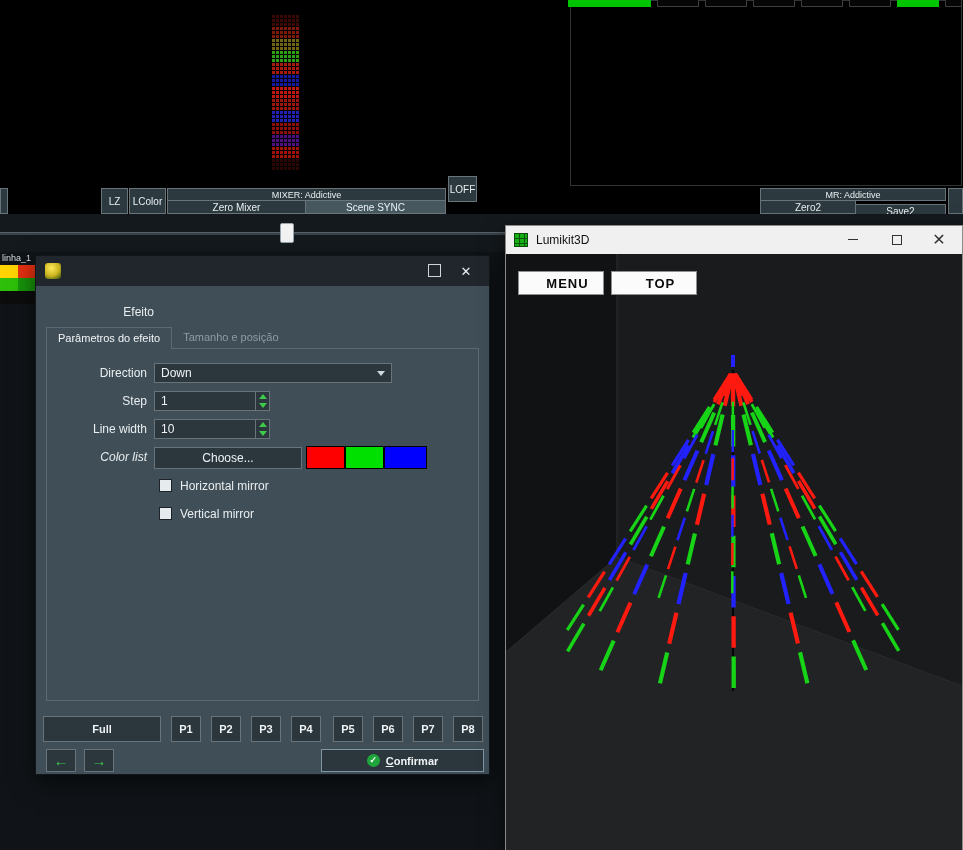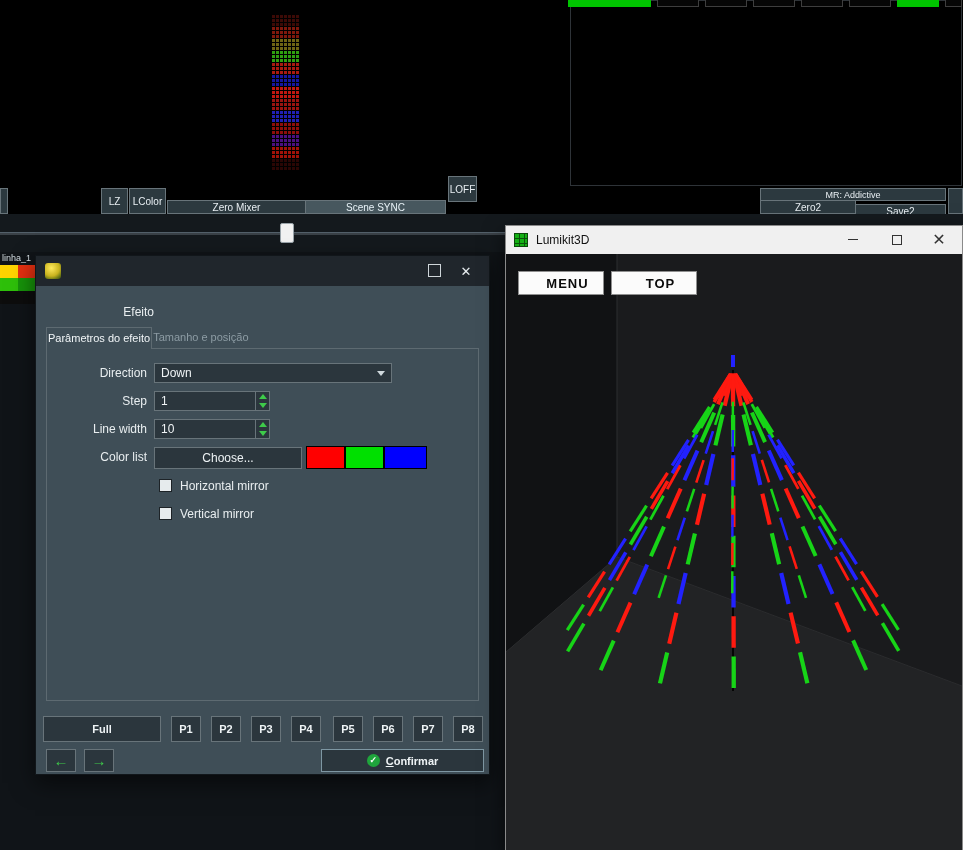--- a/index.html
+++ b/index.html
@@ -43,21 +43,21 @@
   .dlg-title { position:absolute; left:33px; top:0; line-height:30px; color:#fff; font-size:12px; font-weight:bold; }
   .dlg-max { position:absolute; right:48px; top:8px; width:13px; height:13px; border:1px solid #cfd6da; }
   .dlg-close { position:absolute; right:15px; top:6px; width:16px; height:18px; color:#e7edf0; font-size:13px;
                display:flex; align-items:center; justify-content:center; }
   .dlg-label { position:absolute; color:#e9eef0; font-size:12px; text-align:right; line-height:14px; }
   .select { position:absolute; height:20px; background:#2b363d; border:1px solid #68747a; color:#f0f4f6;
             font-size:12px; line-height:18px; padding:0 20px 0 6px; }
   .chev { position:absolute; right:6px; top:7px; width:0; height:0;
           border-left:4px solid transparent; border-right:4px solid transparent; border-top:5px solid #cfd8dc; }
   .tabrow { position:absolute; left:10px; top:71px; height:22px; display:flex; z-index:2; }
-  .tab { font-size:11px; padding:0 1px; line-height:20px; color:#8d9ca4; }
+  .tab { font-size:11px; padding:0 11px; line-height:20px; color:#8d9ca4; }
   .tab.active { background:#3f4e57; border:1px solid #5d6a71; border-bottom:none; color:#f2f6f8; }
   .groupbox { position:absolute; left:10px; top:92px; width:433px; height:353px; border:1px solid #5d6a71; z-index:1; }
   .spinner { position:absolute; height:20px; background:#2b363d; border:1px solid #68747a; color:#f0f4f6;
              font-size:12px; line-height:18px; padding:0 18px 0 6px; }
   .spin-btns { position:absolute; right:0; top:0; bottom:0; width:14px; border-left:1px solid #68747a;
                display:flex; flex-direction:column; }
   .spin-up, .spin-down { flex:1; display:flex; align-items:center; justify-content:center; }
   .tri-up { width:0; height:0; border-left:4px solid transparent; border-right:4px solid transparent; border-bottom:5px solid #3ecb4a; }
   .tri-dn { width:0; height:0; border-left:4px solid transparent; border-right:4px solid transparent; border-top:5px solid #3ecb4a; }
   .btn { position:absolute; background:#2b363d; border:1px solid #68747a; color:#eef3f5; font-size:12px;
@@ -463,20 +463,21 @@
           <div class="dot" style="background: rgb(42, 6, 4);"></div>
           <div class="dot" style="background: rgb(42, 6, 4);"></div>
           <div class="dot" style="background: rgb(42, 6, 4);"></div>
         </div>
       </div>
   </div>
 
   <div class="mbtn" style="left:0;top:188px;width:8px;height:26px;"></div>
   <div class="mbtn" style="left:101px;top:188px;width:27px;height:26px;">LZ</div>
   <div class="mbtn" style="left:129px;top:188px;width:37px;height:26px;">LColor</div>
+  <div class="mbtn mhdr" style="left:167px;top:188px;width:279px;height:13px;">MIXER: Addictive</div>
   <div class="mbtn" style="left:167px;top:200px;width:139px;height:14px;">Zero Mixer</div>
   <div class="mbtn sel" style="left:305px;top:200px;width:141px;height:14px;">Scene SYNC</div>
   <div class="mbtn" style="left:448px;top:176px;width:29px;height:26px;">LOFF</div>
   <div class="mbtn mhdr" style="left:760px;top:188px;width:186px;height:13px;">MR: Addictive</div>
   <div class="mbtn" style="left:760px;top:200px;width:96px;height:14px;">Zero2</div>
   <div class="mbtn" style="left:855px;top:204px;width:91px;height:14px;">Save2</div>
   <div class="mbtn" style="left:948px;top:188px;width:15px;height:26px;"></div>
 
   <div class="sub-strip">
     <div class="slider-groove"></div>
@@ -535,21 +536,21 @@
         <span class="spin-btns">
           <span class="spin-up">
               <span class="tri-up"></span>
             </span>
           <span class="spin-down">
               <span class="tri-dn"></span>
             </span>
         </span>
       </div>
 
-      <div class="dlg-label" style="left:0;top:101px;width:100px;">Color list</div>
+      <div class="dlg-label" style="left:0;top:101px;width:100px;font-style:italic;">Color list</div>
       <div class="btn" style="left:107px;top:98px;width:148px;height:22px;">Choose...</div>
       <div class="swatches" style="left:259px;top:97px;width:121px;height:23px;">
           <div style="background: rgb(255, 0, 0); width: 37px;"></div>
           <div style="background: rgb(0, 224, 0); width: 37px;"></div>
           <div style="background: rgb(0, 0, 255); width: 41px;"></div>
         </div>
 
       <div class="chk" style="left:112px;top:130px;"></div>
       <div class="chk-label" style="left:133px;top:130px;">Horizontal mirror</div>
 

